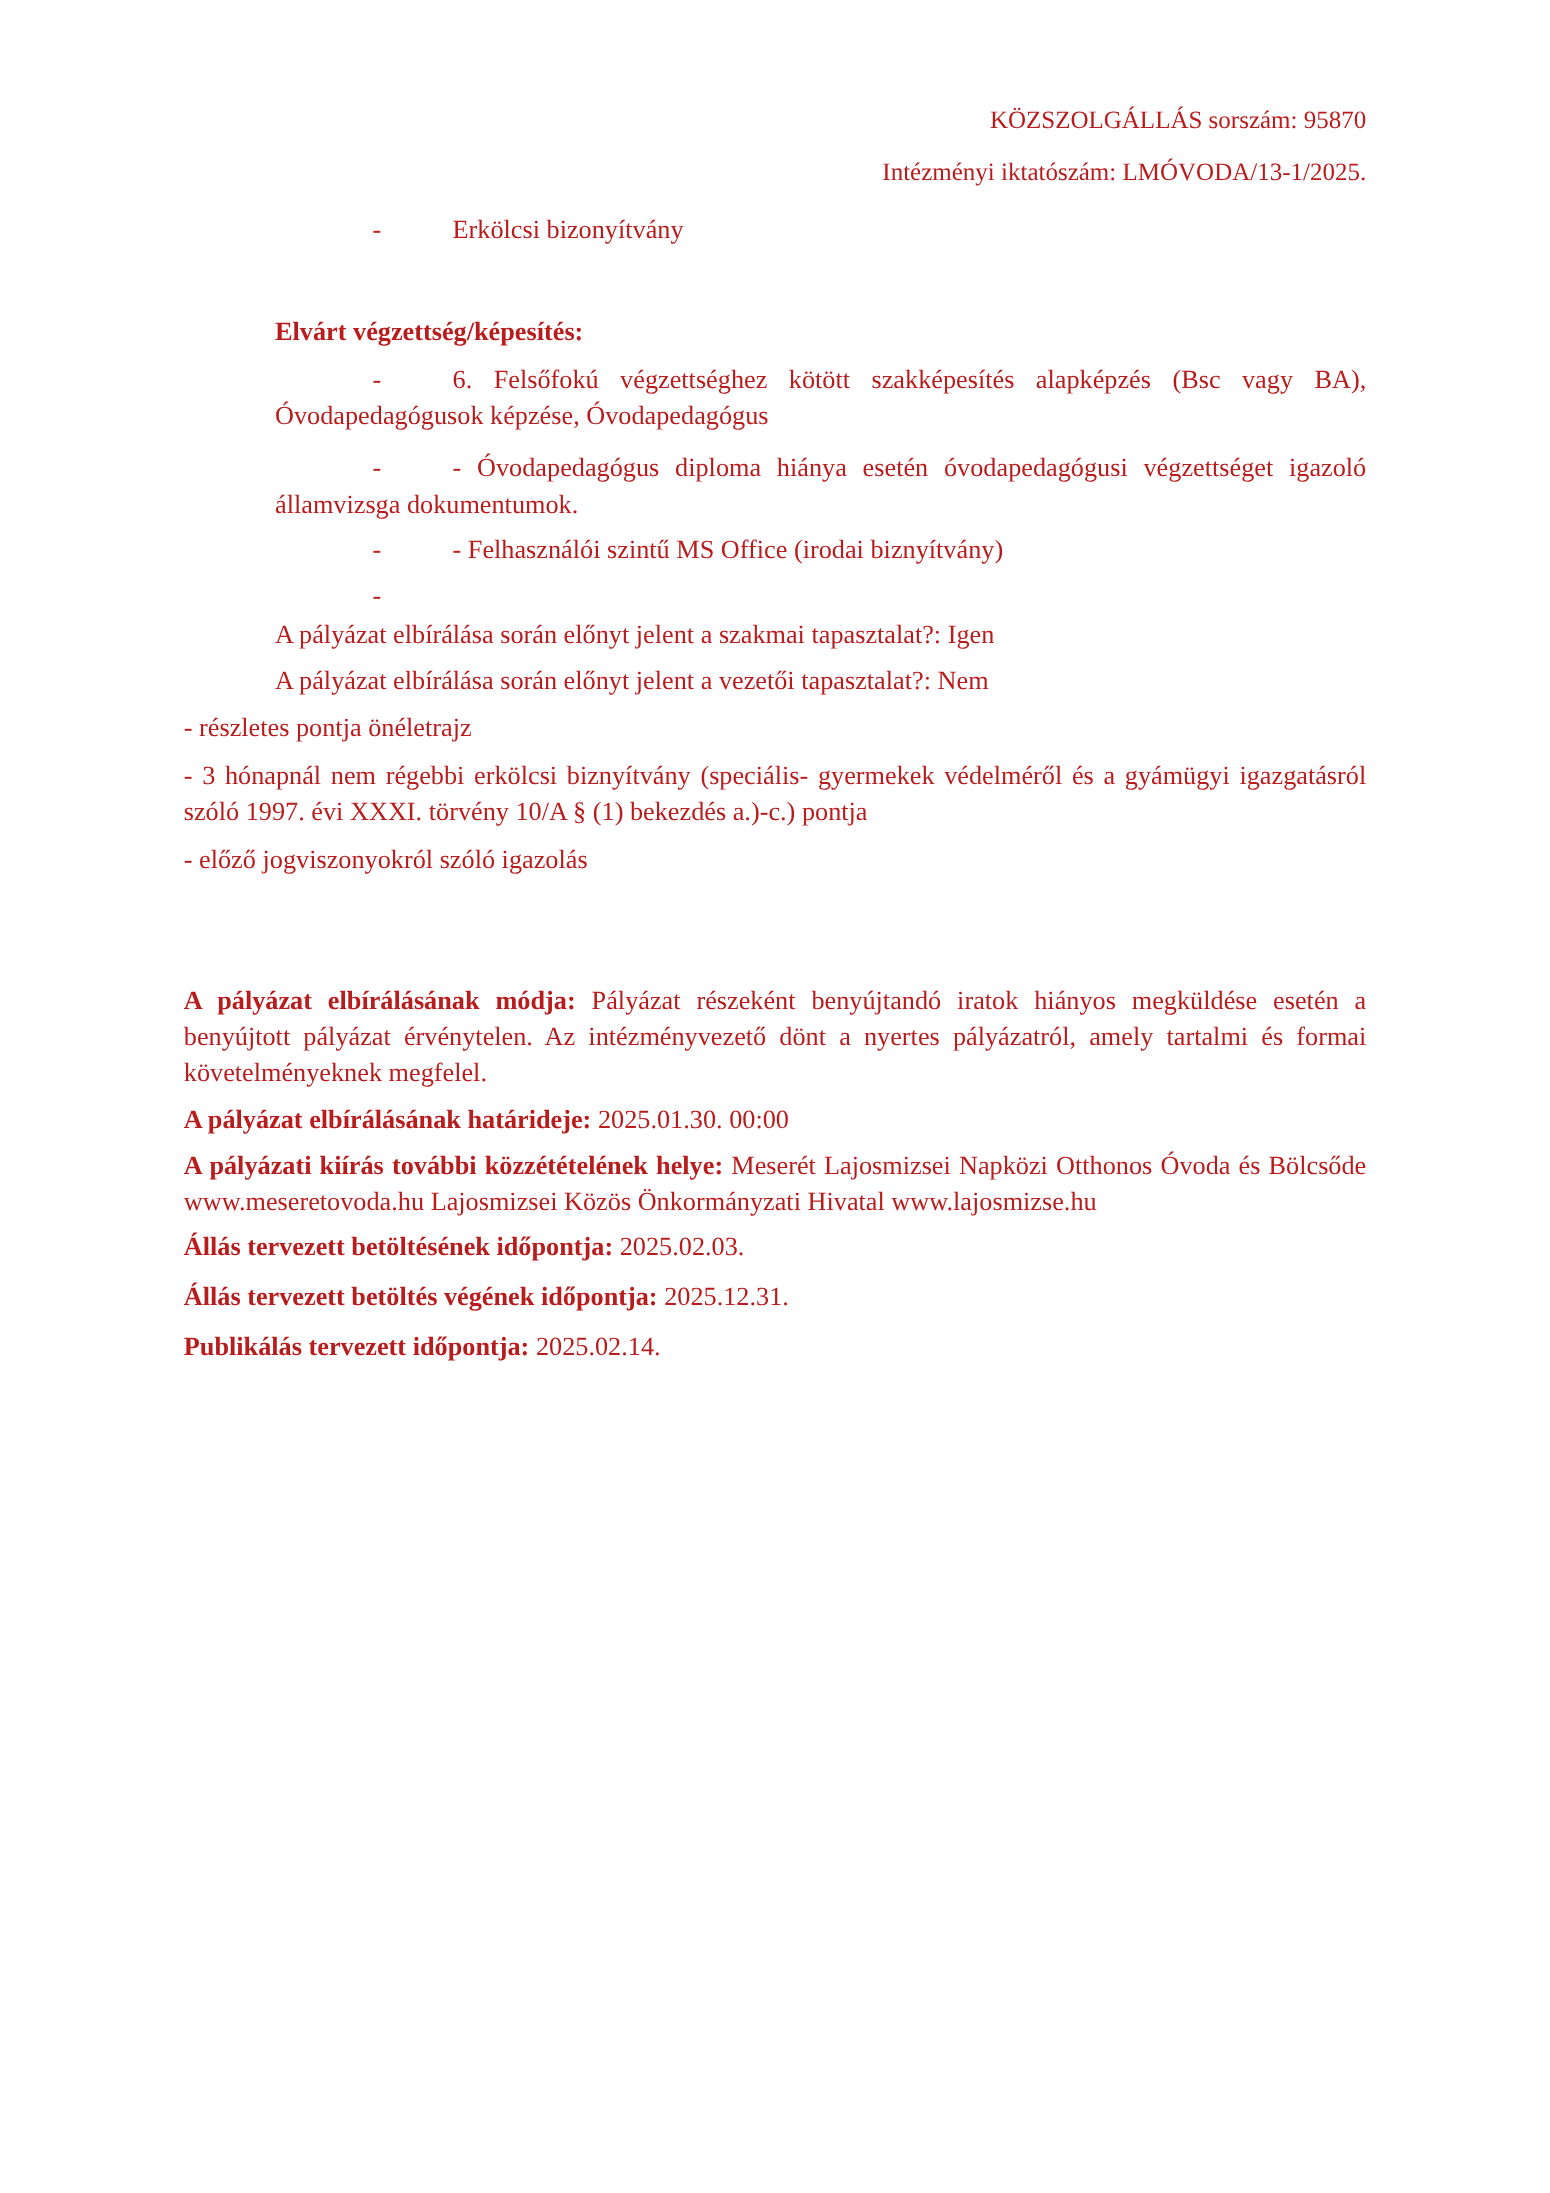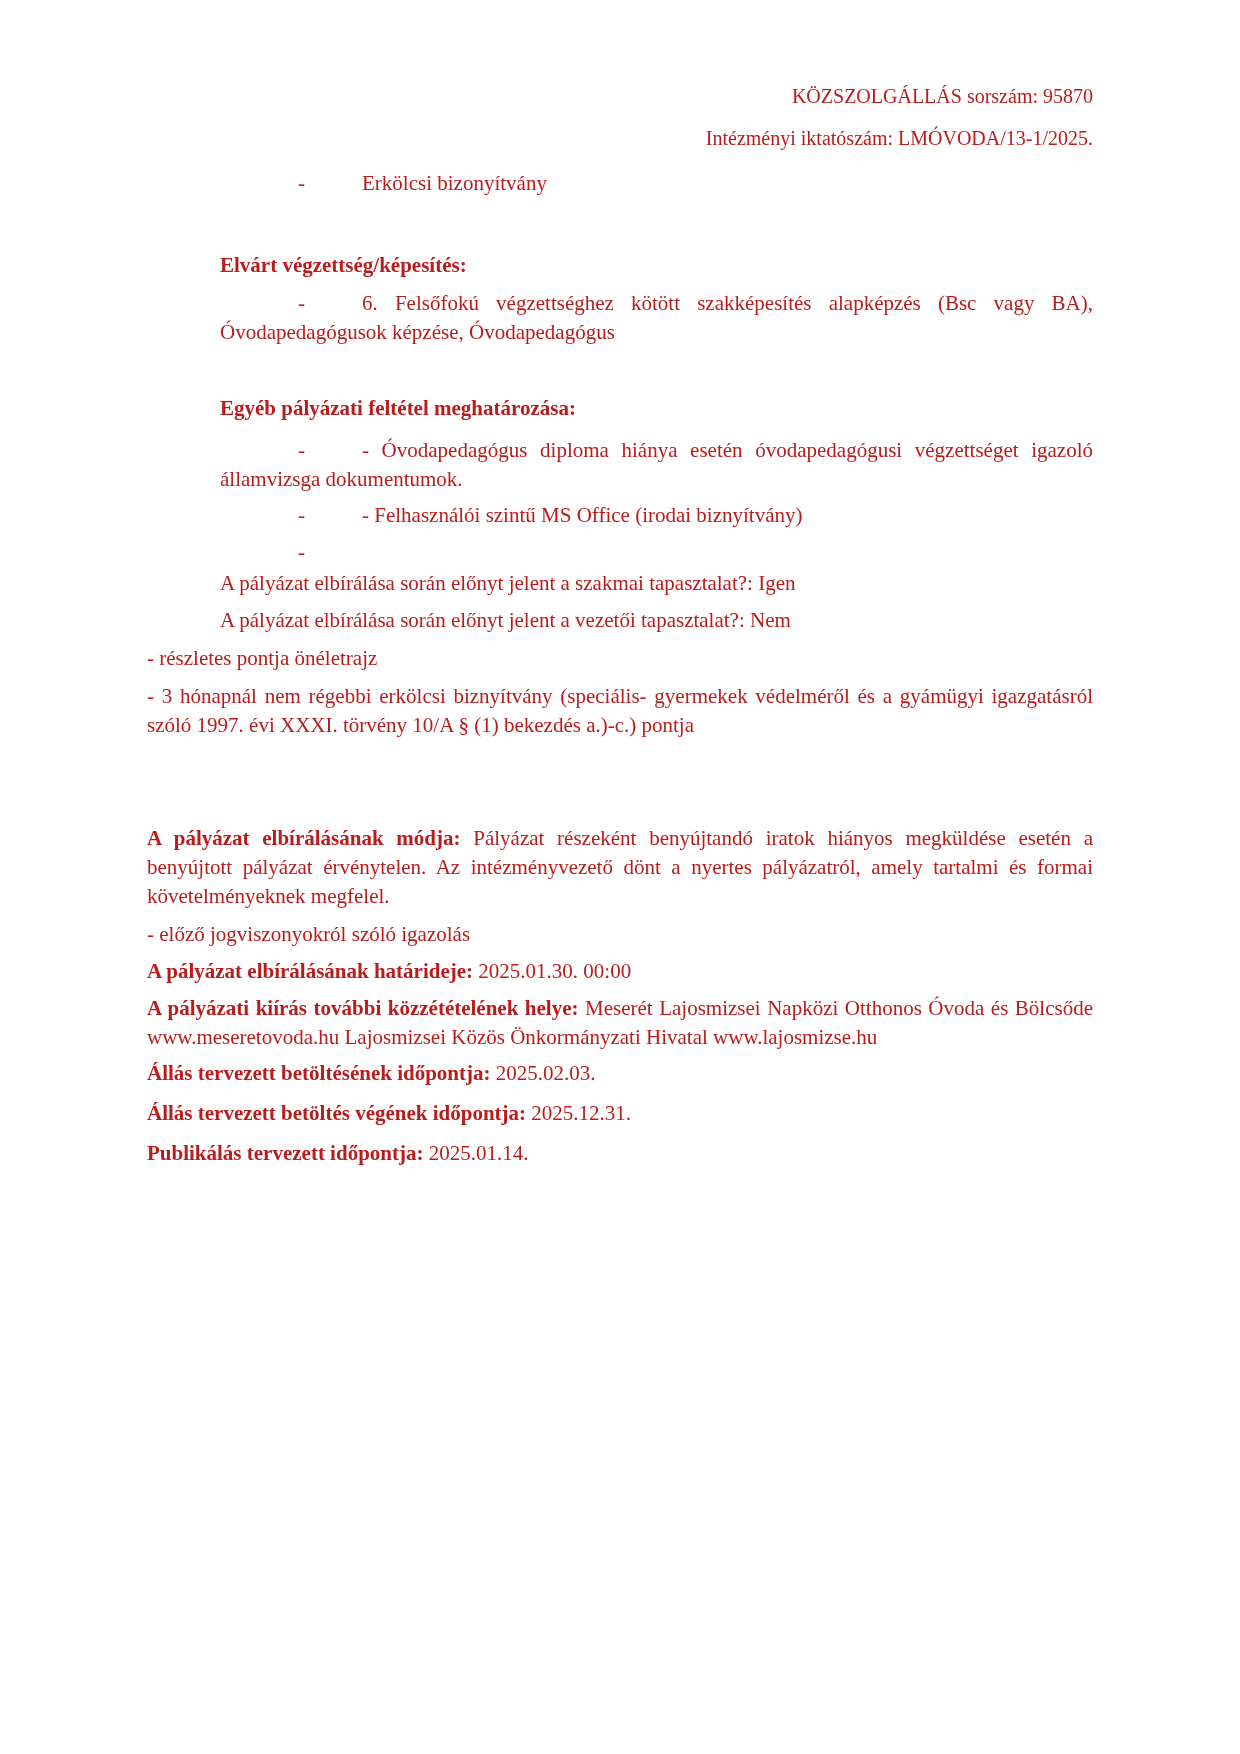--- a/index.html
+++ b/index.html
@@ -52,21 +52,20 @@
   <div class="ln bullet" style="margin-top:16px">
     <span class="dash">-</span><span>Erkölcsi bizonyítvány</span>
   </div>
 
   <p class="ln h" style="margin-top:53px">Elvárt végzettség/képesítés:</p>
 
   <div class="ln bullet" style="margin-top:9px">
     <span class="dash">-</span><span>6. Felsőfokú végzettséghez kötött szakképesítés  alapképzés (Bsc vagy BA), Óvodapedagógusok képzése, Óvodapedagógus</span>
   </div>
 
-  <p class="ln h" style="margin-top:47px">Egyéb pályázati feltétel meghatározása:</p>
 
   <div class="ln bullet" style="margin-top:13px">
     <span class="dash">-</span><span>- Óvodapedagógus diploma hiánya esetén óvodapedagógusi végzettséget igazoló államvizsga dokumentumok.</span>
   </div>
 
   <div class="ln bullet" style="margin-top:7px">
     <span class="dash">-</span><span>- Felhasználói szintű MS Office (irodai biznyítvány)</span>
   </div>
 
   <div class="ln bullet" style="margin-top:8px">
@@ -82,39 +81,39 @@
     <span class="q">A pályázat elbírálása során előnyt jelent a vezetői tapasztalat?:</span><span>Nem</span>
   </p>
 
 
 
   <p class="ln" style="margin-top:9px">- részletes pontja önéletrajz</p>
 
   <p class="ln jp" style="margin-top:9px">- 3 hónapnál nem régebbi erkölcsi biznyítvány (speciális- gyermekek védelméről és a gyámügyi igazgatásról szóló 1997. évi XXXI. törvény 10/A § (1) bekezdés a.)-c.) pontja</p>
 
 
+  <p class="ln" style="margin-top:9px">- előző jogviszonyokról szóló igazolás</p>
+
   <p class="ln lv jp" style="margin-top:84px">
     <span class="lbl">A pályázat elbírálásának módja:</span><span>Pályázat részeként benyújtandó iratok hiányos megküldése esetén a benyújtott pályázat érvénytelen. Az intézményvezető dönt a nyertes pályázatról, amely tartalmi és formai követelményeknek megfelel.</span>
   </p>
-
-  <p class="ln" style="margin-top:9px">- előző jogviszonyokról szóló igazolás</p>
 
   <p class="ln lv" style="margin-top:8px">
     <span class="lbl">A pályázat elbírálásának határideje:</span><span>2025.01.30. 00:00</span>
   </p>
 
   <p class="ln lv jp" style="margin-top:8px">
     <span class="lbl">A pályázati kiírás további közzétételének helye:</span><span>Meserét  Lajosmizsei Napközi Otthonos Óvoda és Bölcsőde www.meseretovoda.hu Lajosmizsei Közös Önkormányzati Hivatal www.lajosmizse.hu</span>
   </p>
 
   <p class="ln lv" style="margin-top:7px">
     <span class="lbl">Állás tervezett betöltésének időpontja:</span><span>2025.02.03.</span>
   </p>
 
   <p class="ln lv" style="margin-top:11px">
     <span class="lbl">Állás tervezett betöltés végének időpontja:</span><span>2025.12.31.</span>
   </p>
 
   <p class="ln lv" style="margin-top:11px">
-    <span class="lbl">Publikálás tervezett időpontja:</span><span>2025.01.14.</span>
+    <span class="lbl">Publikálás tervezett időpontja:</span><span>2025.02.14.</span>
   </p>
 
 </div>
 
 </body></html>

